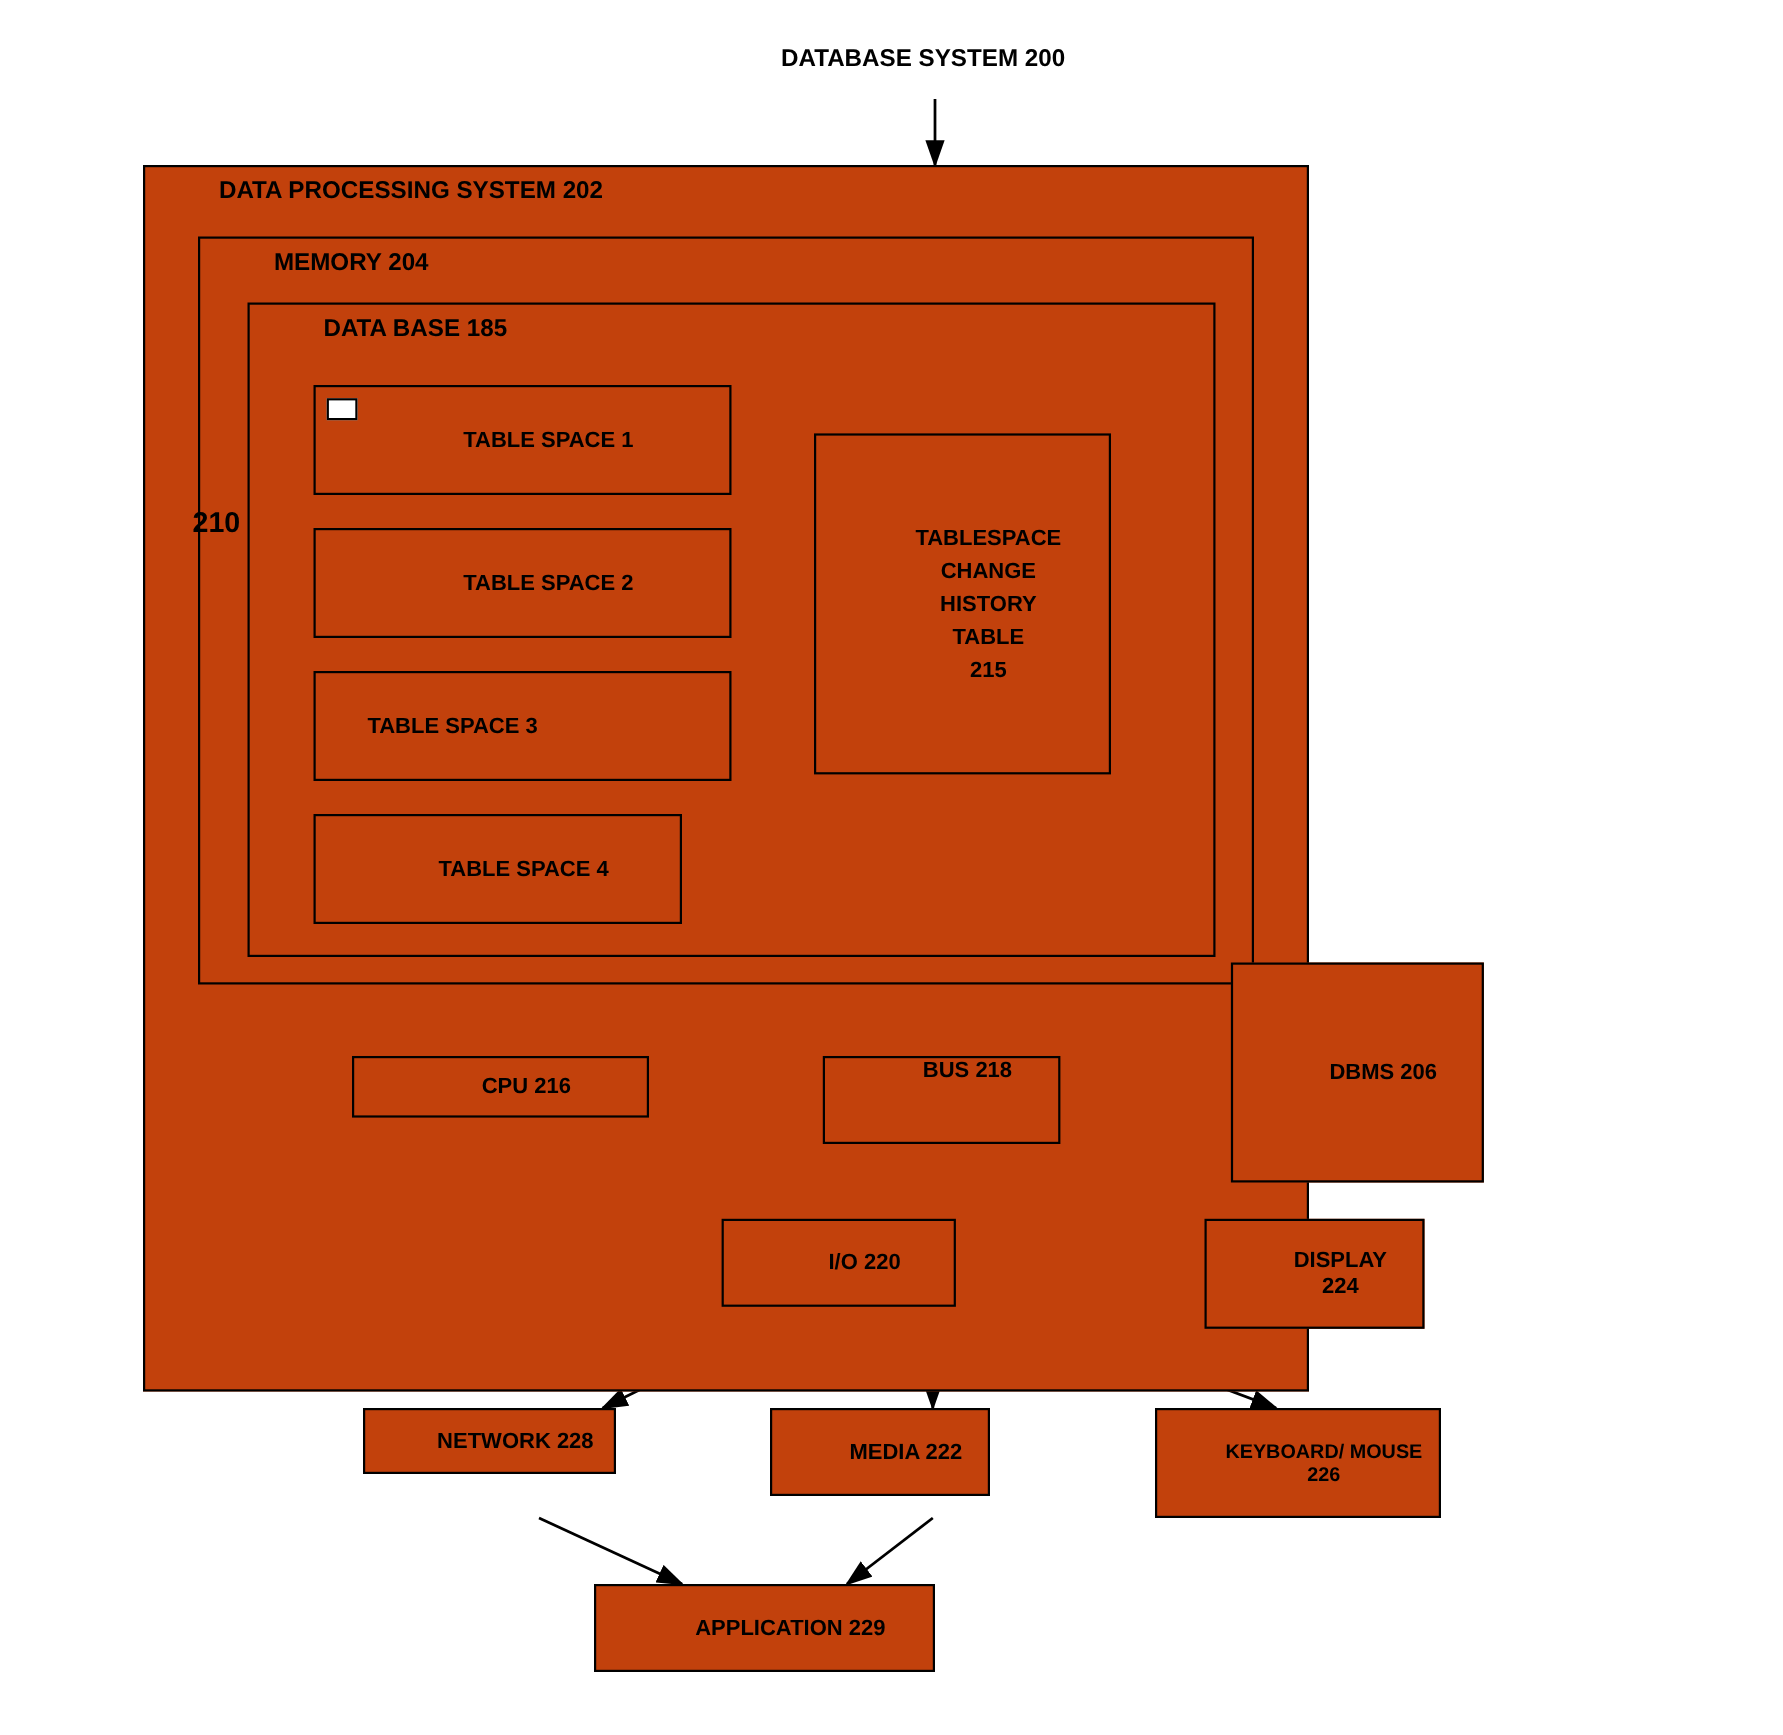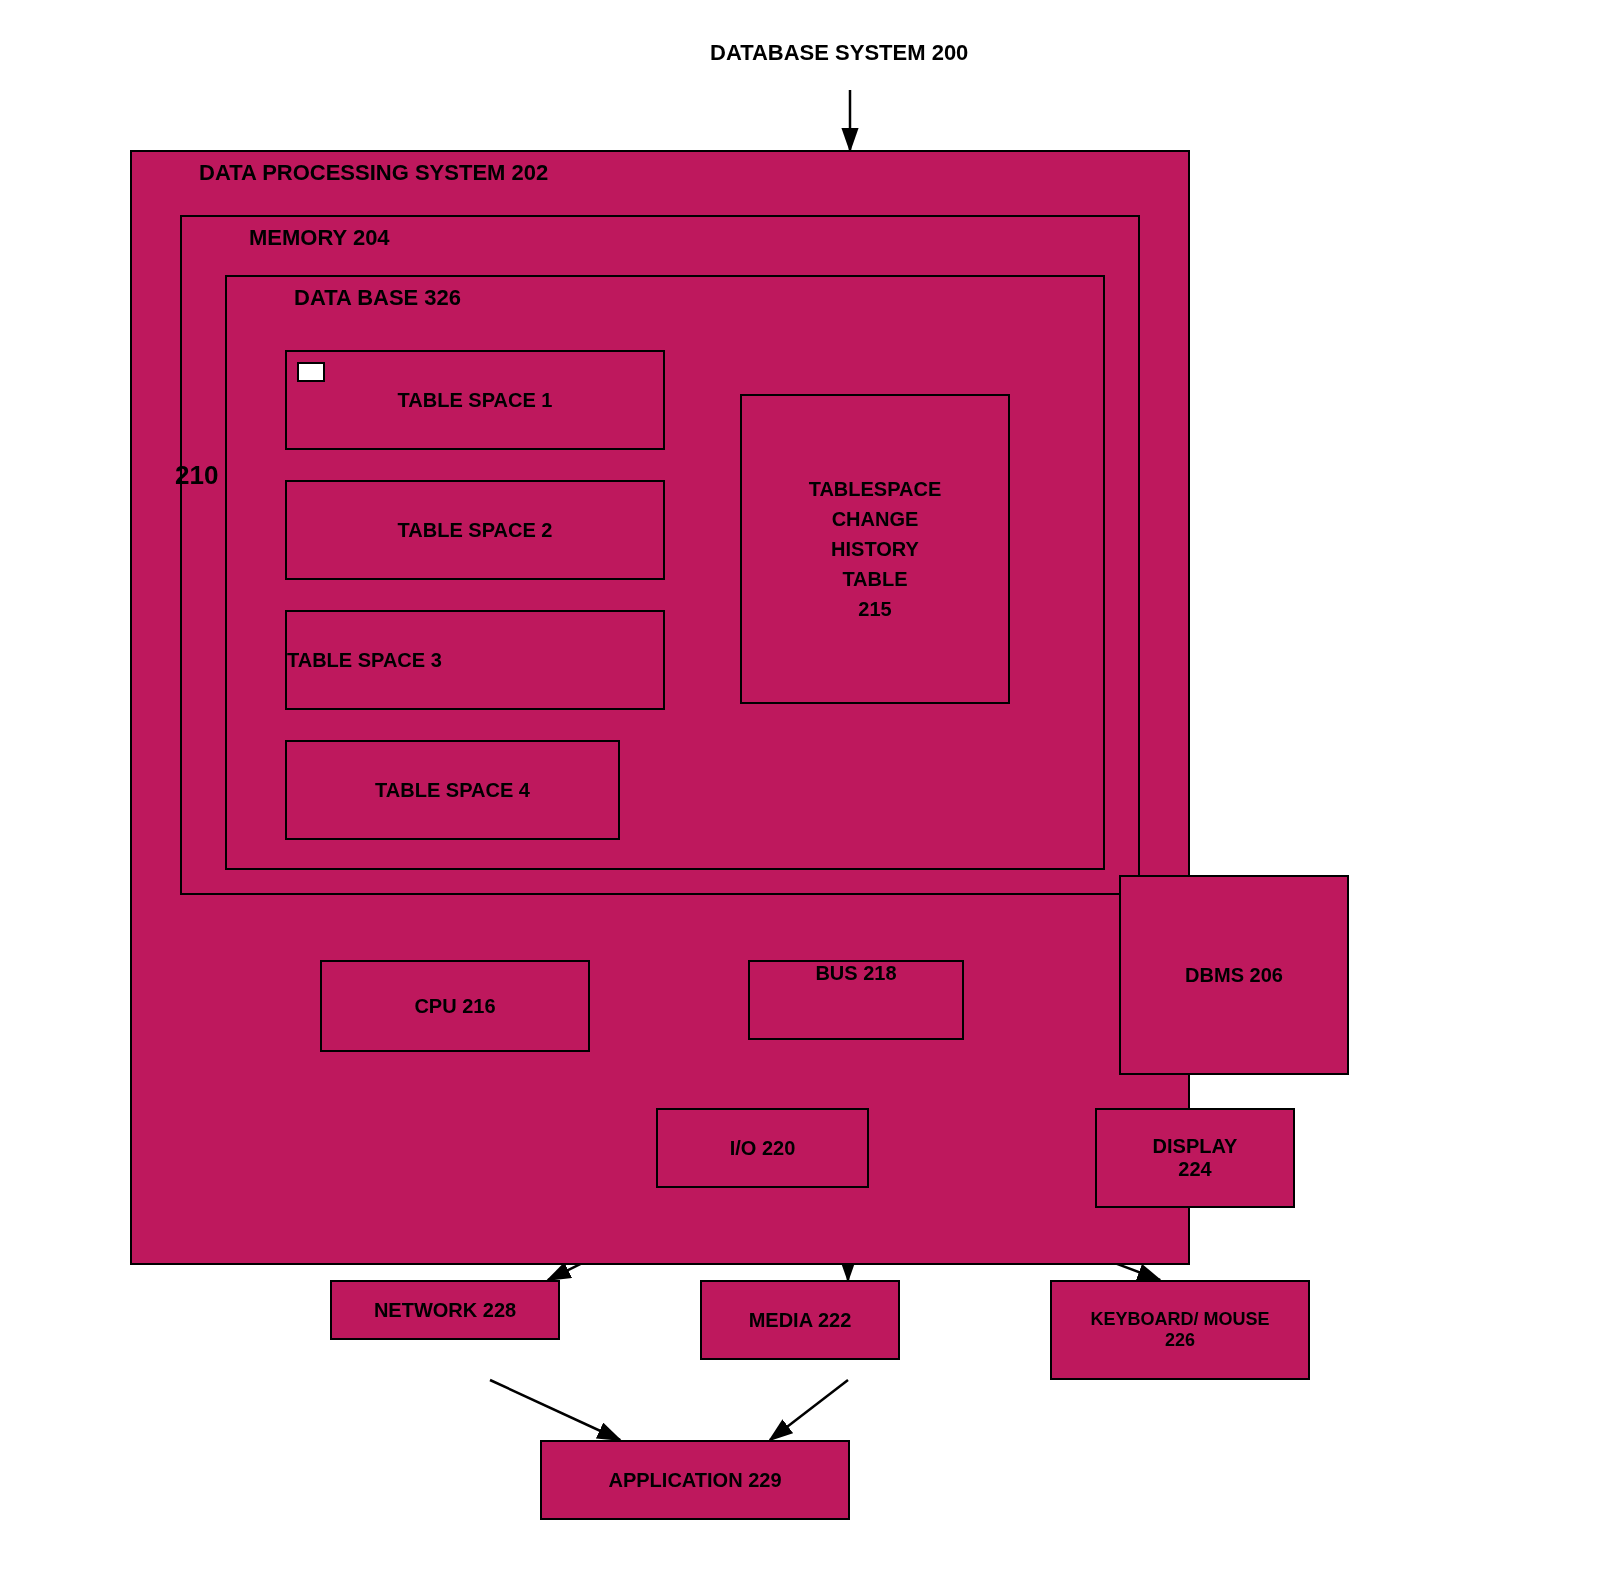--- a/index.html
+++ b/index.html
@@ -25,21 +25,22 @@
       font-weight: bold;
       font-size: 22px;
       color: #000;
       white-space: nowrap;
     }
 
     
     .box {
       position: absolute;
       border: 2.5px solid #000;
-      background: #be185d;
+      background: #c2410c;
+      padding-left: 47px;
     }
 
     .box-label {
       position: absolute;
       font-weight: bold;
       font-size: 22px;
       color: #000;
       white-space: nowrap;
       margin-left: 44px;
     }
@@ -114,21 +115,21 @@
   <div class="box" style="top:150px; left:130px; width:1060px; height:1115px;">
   </div>
   <div class="box-label" style="top:160px; left:155px;">DATA PROCESSING SYSTEM 202</div>
 
   <div class="box" style="top:215px; left:180px; width:960px; height:680px;">
   </div>
   <div class="box-label" style="top:225px; left:205px;">MEMORY 204</div>
 
   <div class="box" style="top:275px; left:225px; width:880px; height:595px;">
   </div>
-  <div class="box-label" style="top:285px; left:250px;">DATA BASE 326</div>
+  <div class="box-label" style="top:285px; left:250px;">DATA BASE 185</div>
 
   <div class="box" style="top:350px; left:285px; width:380px; height:100px; display:flex; align-items:center; justify-content:center;">
 
     <div style="position:absolute; top:10px; left:10px; width:28px; height:20px; border:2px solid #000; background:#fff;"></div>
     <div class="box-label-sm" style="position:static; font-size:20px; font-weight:bold;">TABLE SPACE 1</div>
   </div>
 
   <div class="box" style="top:480px; left:285px; width:380px; height:100px; display:flex; align-items:center; justify-content:center;">
     <div class="box-label-sm" style="position:static; font-size:20px; font-weight:bold;">TABLE SPACE 2</div>
   </div>
@@ -146,21 +147,21 @@
       <span>TABLESPACE</span><br>
       <span>CHANGE</span><br>
       <span>HISTORY</span><br>
       <span>TABLE</span><br>
       <span>215</span>
     </div>
   </div>
 
   <div class="label" style="top:460px; left:175px; font-size:26px;">210</div>
 
-  <div class="box" style="top:960px; left:320px; width:270px; height:92px; display:flex; align-items:center; justify-content:center;">
+  <div class="box" style="top:960px; left:320px; width:270px; height:56px; display:flex; align-items:center; justify-content:center;">
     <div style="font-weight:bold; font-size:20px;">CPU 216</div>
   </div>
 
   <div class="box" style="top:960px; left:748px; width:216px; height:80px; display:flex; justify-content:center;">
     <div style="font-weight:bold; font-size:20px;">BUS 218</div>
   </div>
 
   <div class="box" style="top:875px; left:1095px; width:230px; height:200px; display:flex; align-items:center; justify-content:center;margin-left:24px;">
     <div style="font-weight:bold; font-size:20px;">DBMS 206</div>
   </div>

